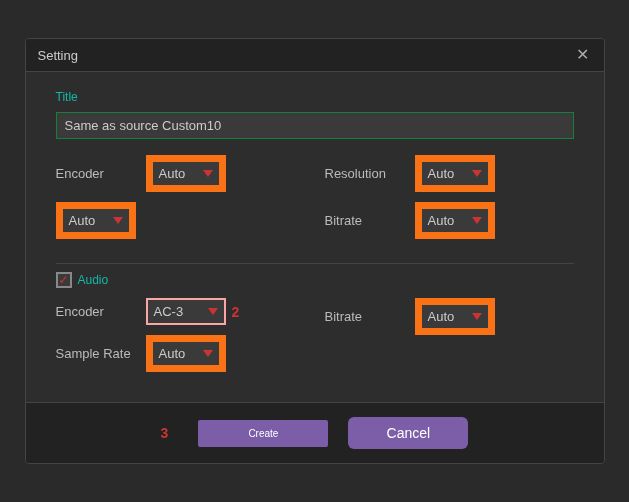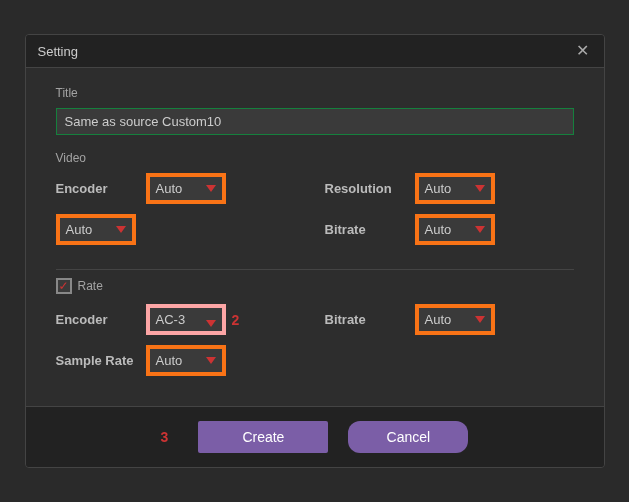--- a/index.html
+++ b/index.html
@@ -39,35 +39,34 @@
       font-size: 16px;
       line-height: 1;
       background: none;
       border: none;
       padding: 0 2px;
     }
     .content {
       padding: 18px 30px 20px;
     }
     .section-label {
-      color: #a3a3a3;
+      color: #14b8a6;
       font-size: 12px;
       margin-bottom: 8px;
     }
     .field-row {
       display: flex;
       align-items: center;
       margin-bottom: 10px;
     }
     .field-label {
       width: 90px;
       color: #bbb;
       font-size: 13px;
       flex-shrink: 0;
-      font-weight: bold;
     }
     .text-input {
       background: #3a3a3a;
       border: 1px solid #15803d;
       color: #ccc;
       padding: 5px 8px;
       font-size: 13px;
       width: 100%;
       outline: none;
     }
@@ -78,43 +77,42 @@
       display: flex;
       gap: 20px;
     }
     .col {
       flex: 1;
     }
     .select-wrapper {
       display: flex;
       align-items: center;
       background: #3a3a3a;
-      border: 4px solid #f97316;
+      border: 7px solid #f97316;
       padding: 4px 6px;
       cursor: pointer;
       min-width: 80px;
       position: relative;
     }
     .select-value {
       flex: 1;
       color: #ccc;
       font-size: 13px;
     }
     .dropdown-arrow {
       width: 0;
       height: 0;
       border-left: 5px solid transparent;
       border-right: 5px solid transparent;
       border-top: 7px solid #cc3333;
       flex-shrink: 0;
       margin-left: 4px;
     }
     .select-wrapper.highlighted {
-      border: 4px solid #fca5a5;
-      align-items: flex-end;
+      border: 2px solid #fca5a5;
     }
     .badge {
       color: #cc3333;
       font-size: 14px;
       font-weight: bold;
       margin-left: 6px;
       flex-shrink: 0;
     }
     .badge-right {
       color: #cc3333;
@@ -166,34 +164,34 @@
     .badge-3 {
       color: #cc3333;
       font-size: 14px;
       font-weight: bold;
       margin-right: 10px;
     }
     .btn-create {
       background: #7b5ea7;
       border: none;
       color: #fff;
-      font-size: 14px;
+      font-size: 10px;
       padding: 8px 40px;
       cursor: pointer;
       border-radius: 2px;
       min-width: 130px;
     }
     .btn-cancel {
       background: #7b5ea7;
       border: none;
       color: #fff;
       font-size: 14px;
       padding: 8px 36px;
       cursor: pointer;
-      border-radius: 12px;
+      border-radius: 6px;
       min-width: 120px;
     }
     .footer-inner {
       display: flex;
       align-items: center;
       width: 100%;
       justify-content: center;
       gap: 20px;
     }
     .section-gap { margin-bottom: 14px; }
@@ -211,21 +209,20 @@
   <div class="content">
 
     <div class="section-gap">
       <div class="section-label">Title</div>
       <div class="title-input-wrapper">
         <input class="text-input" type="text" value="Same as source Custom10" style="">
       </div>
     </div>
 
     <div class="section-gap">
-      <div class="section-label">Video</div>
       <div class="two-col">
         <div class="col">
 
           <div class="field-row">
             <span class="field-label">Encoder</span>
             <div class="select-wrapper">
               <span class="select-value">Auto</span>
               <div class="dropdown-arrow"></div>
             </div>
           </div>
@@ -259,21 +256,21 @@
     </div>
 
     <hr class="divider">
 
     <div>
       <div class="audio-header">
         <div class="checkbox-wrapper">
           <div class="checkbox">
             <span class="checkbox-check">✓</span>
           </div>
-          <span class="section-label" style="margin-bottom:0;">Rate</span>
+          <span class="section-label" style="margin-bottom:0;">Audio</span>
         </div>
       </div>
       <div class="two-col">
         <div class="col">
 
           <div class="field-row">
             <span class="field-label">Encoder</span>
             <div class="select-wrapper highlighted">
               <span class="select-value">AC-3</span>
               <div class="dropdown-arrow"></div>

